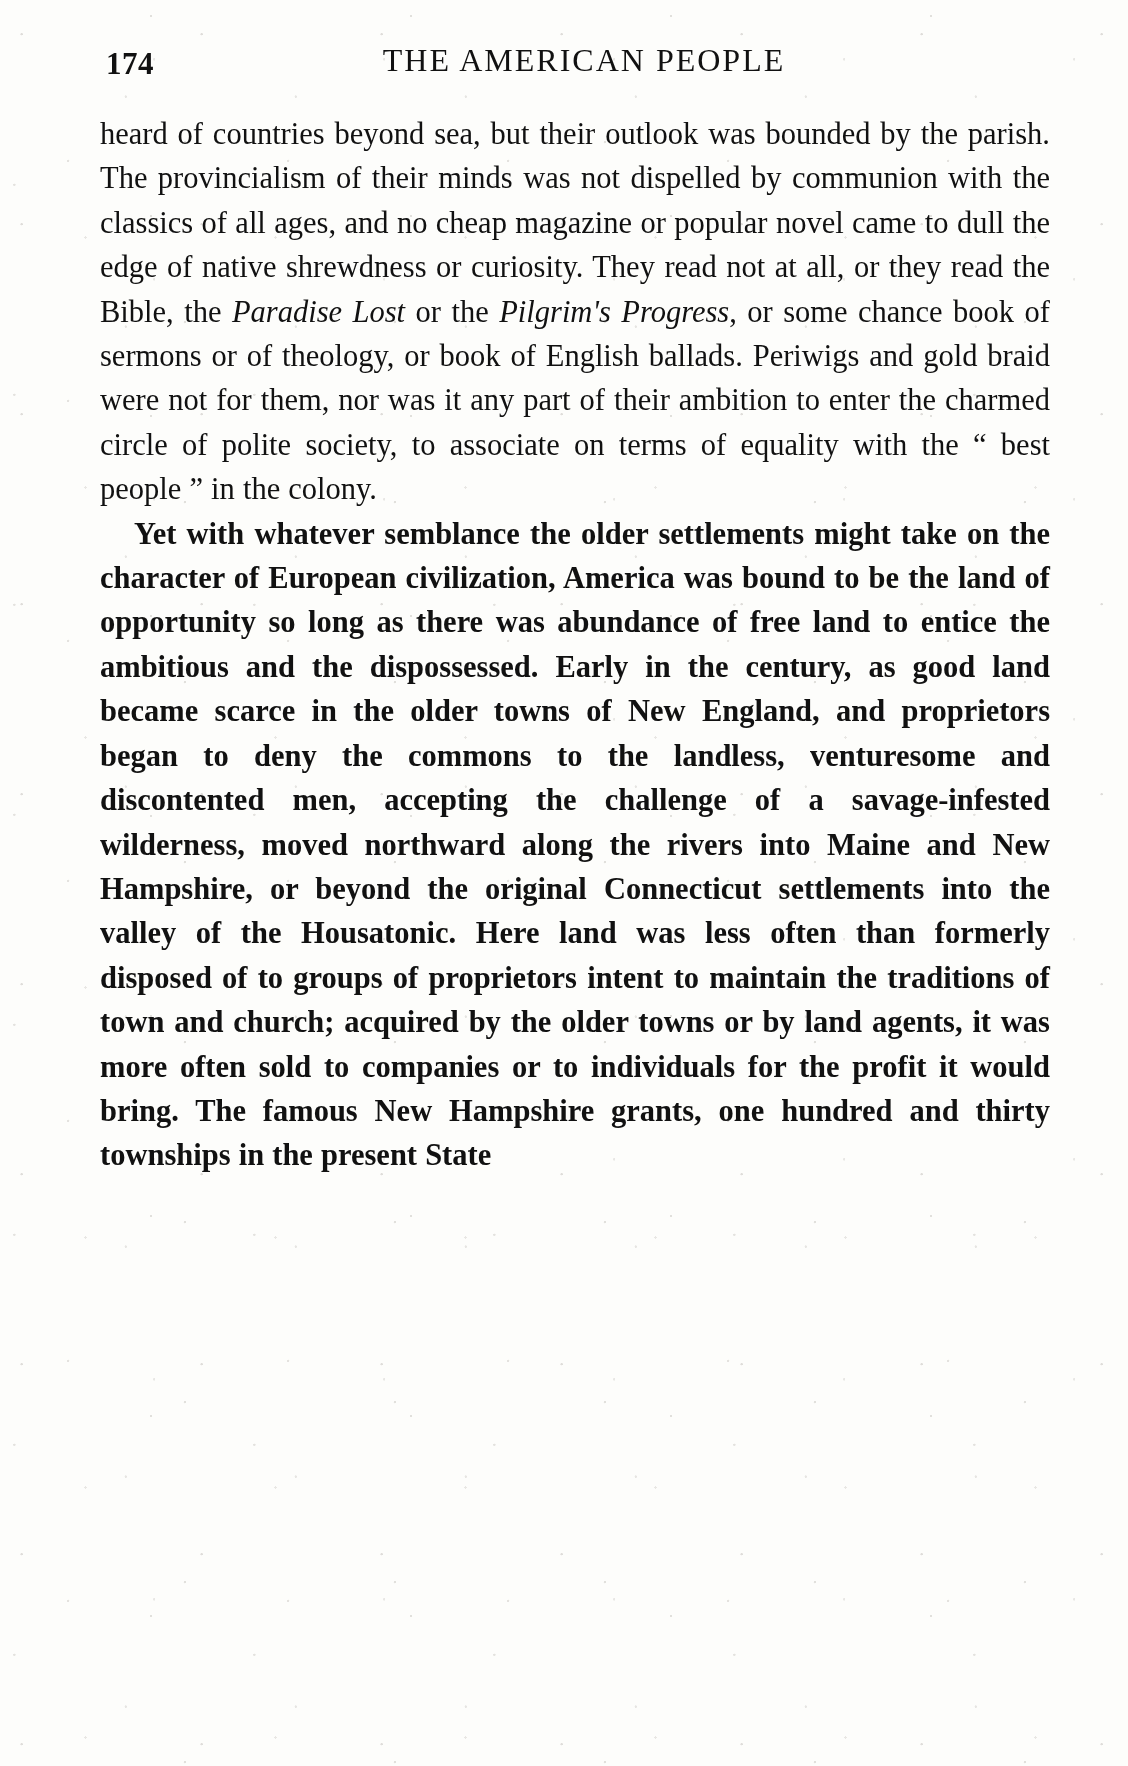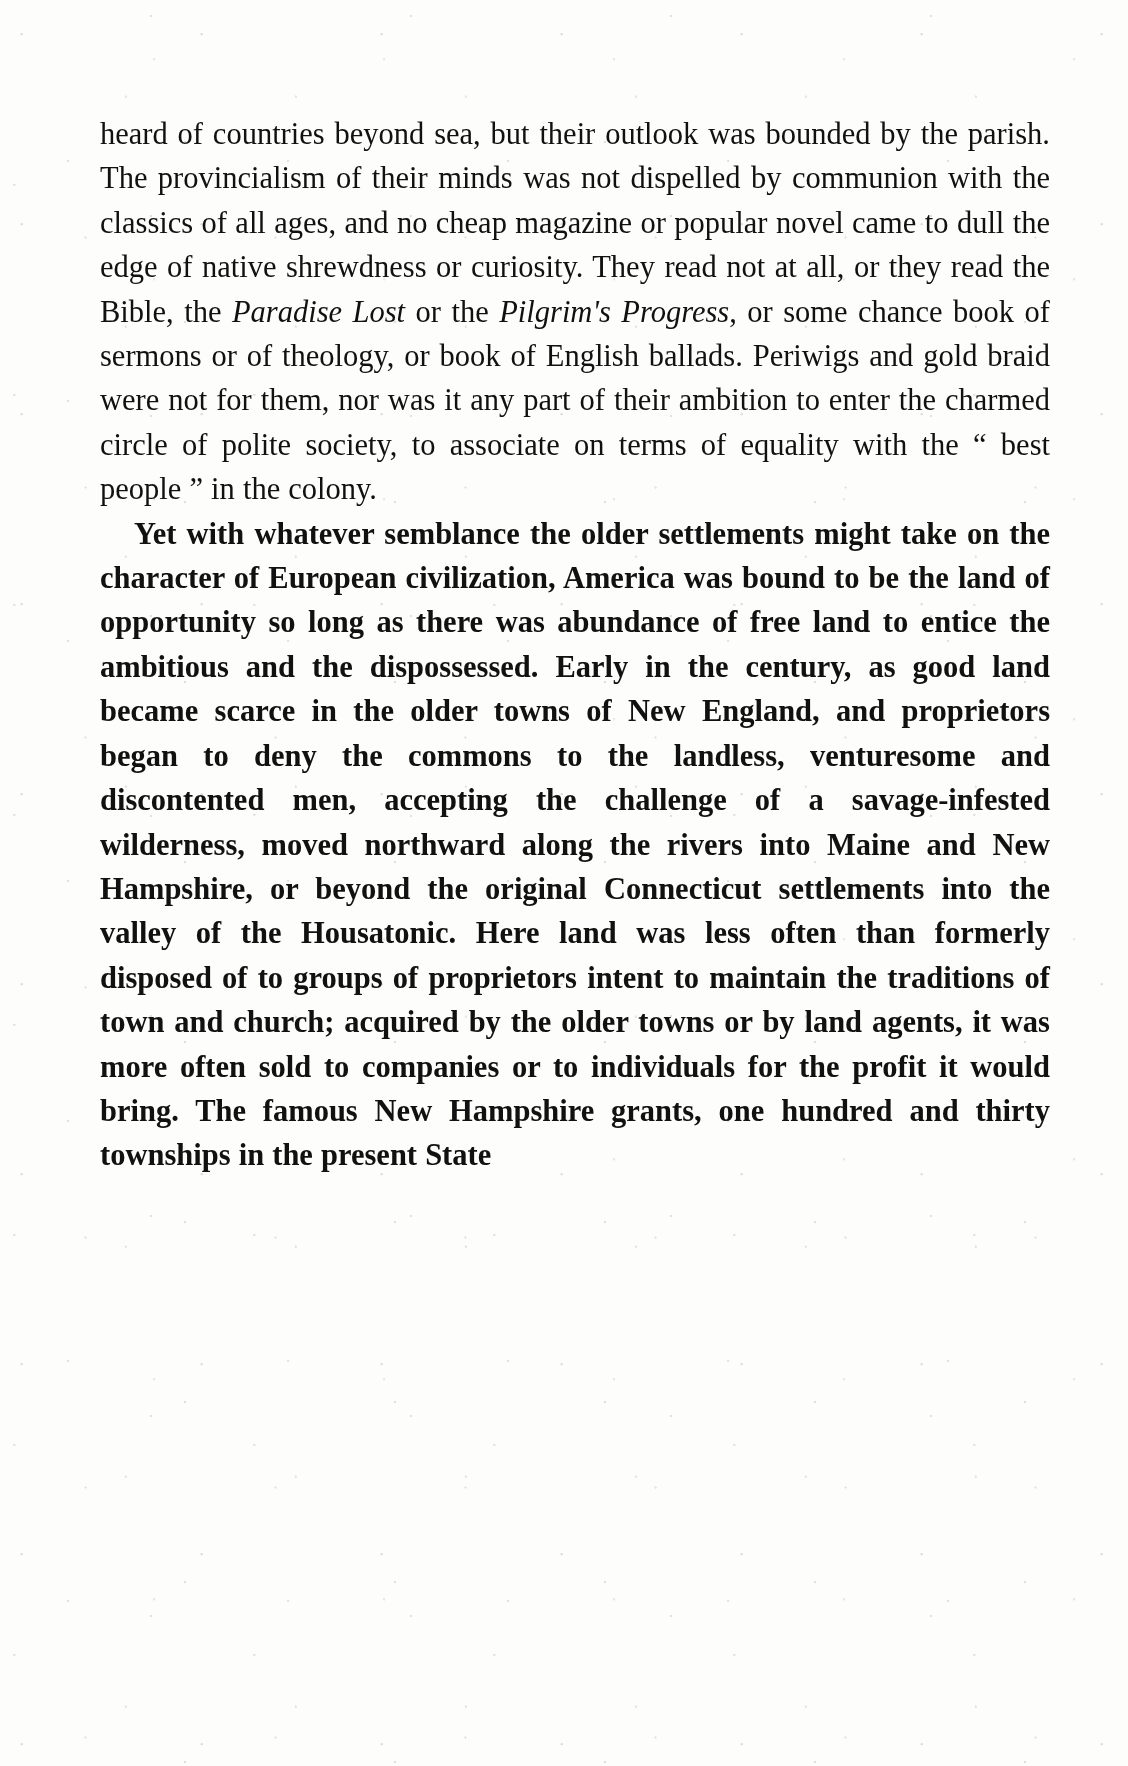--- a/index.html
+++ b/index.html
@@ -81,20 +81,24 @@
     text-indent: 34px;
     font-weight: bold;
   }
   i { font-style: italic; margin-top: 28px; }
 </style>
 </head>
 <body>
 
 <div class="page">
 
+  <div class="header">
+    <span class="folio">174</span>
+    <span class="running-head">THE AMERICAN PEOPLE</span>
+  </div>
 
   <div class="body">
 
     <p class="para"><span>heard of countries beyond sea, but their outlook was bounded by the parish. The provincialism of their minds was not dispelled by communion with the classics of all ages, and no cheap magazine or popular novel came to dull the edge of native shrewdness or curiosity. They read not at all, or they read the Bible, the </span><i>Paradise Lost</i><span> or the </span><i>Pilgrim's Progress</i><span>, or some chance book of sermons or of theology, or book of English ballads. Periwigs and gold braid were not for them, nor was it any part of their ambition to enter the charmed circle of polite society, to associate on terms of equality with the “ best people ” in the colony.</span></p>
 
     <p class="para indent">Yet with whatever semblance the older settlements might take on the character of European civilization, America was bound to be the land of opportunity so long as there was abundance of free land to entice the ambitious and the dispossessed. Early in the century, as good land became scarce in the older towns of New England, and proprietors began to deny the commons to the landless, venturesome and discontented men, accepting the challenge of a savage-infested wilderness, moved northward along the rivers into Maine and New Hampshire, or beyond the original Connecticut settlements into the valley of the Housatonic. Here land was less often than formerly disposed of to groups of proprietors intent to maintain the traditions of town and church; acquired by the older towns or by land agents, it was more often sold to companies or to individuals for the profit it would bring. The famous New Hampshire grants, one hundred and thirty townships in the present State</p>
 
   </div>
 
 </div>

